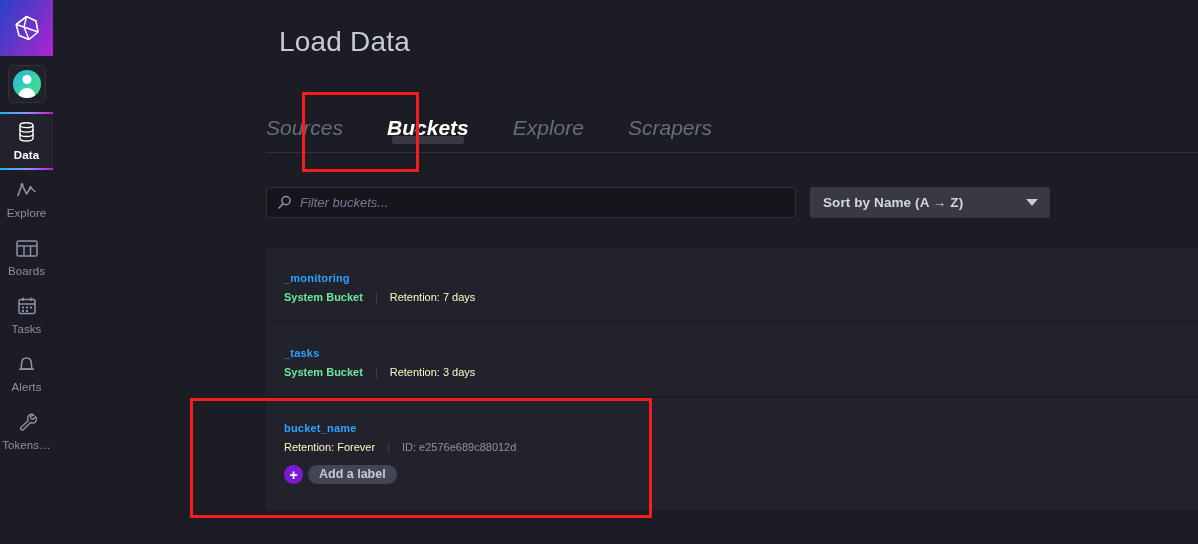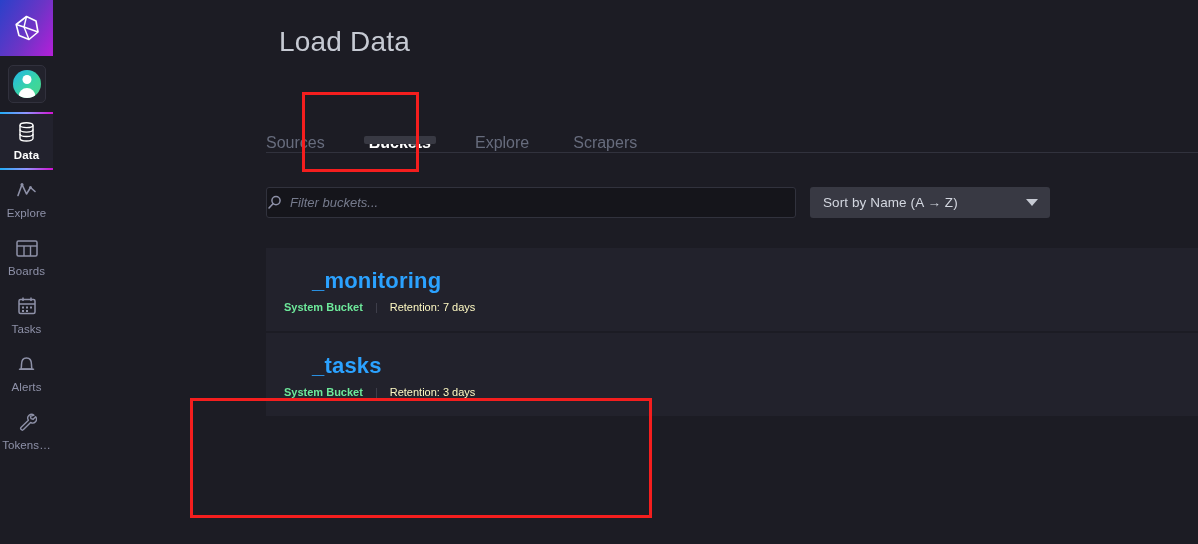--- a/index.html
+++ b/index.html
@@ -80,72 +80,73 @@
     font-size: 28px; color: #c6cad3; font-weight: 400;
     letter-spacing: .2px;
     margin-left: 13px;
   }
 
   .tabs {
     position:absolute; left: 213px; top: 100px;
     display:flex; align-items:flex-start; gap: 0;
   }
   .tab {
-    font-size: 16px; color: #676c7d; cursor:pointer;
+    font-size: 21px; color: #676c7d; cursor:pointer;
     padding: 0 22px; position: relative; height: 52px;
-    display:flex; align-items:flex-end; padding-top:4px;
+    display:flex; align-items:center; padding-top:4px;
     white-space:nowrap;
+    font-style:italic;
   }
   .tab:first-child { padding-left: 0; }
   .tab.active { color:#ffffff; font-weight: bold; }
   .tab .tab-underline {
     position:absolute; bottom: 8px; left: 50%; transform: translateX(-50%);
     width: 72px; height: 8px; border-radius: 2px; background: #383943;
     display:none;
   }
   .tab.active .tab-underline { display:block; }
 
   .tabs-divider {
     position:absolute; left: 213px; top: 152px; width: 985px; height:1px;
     background: #31323d;
   }
 
   
   .filter-row { position:absolute; left:213px; top:187px; display:flex; gap:0; }
   .search-box {
     width: 530px; height: 31px; background:#15151b;
     border:1px solid #31323d; border-radius:3px;
-    display:flex; align-items:center; gap:8px;
+    display:flex; align-items:center; padding-left:10px; gap:8px;
   }
   .search-box svg { flex:0 0 auto; }
   .search-placeholder {
     font-size: 13px; color:#767b8d; font-style: italic;
   }
   .sort-dropdown {
     margin-left: 14px;
     width: 240px; height: 31px; background:#383943;
     border-radius:3px; display:flex; align-items:center;
     justify-content:space-between; padding: 0 12px 0 13px;
     cursor:pointer;
   }
-  .sort-label { font-size:13.5px; color:#d3d7e0; font-weight:normal; letter-spacing:.1px;}
+  .sort-label { font-size:13.5px; color:#d3d7e0; font-weight:bold; letter-spacing:.1px;}
   .caret { width:0;height:0;border-left:6px solid transparent;border-right:6px solid transparent;border-top:7px solid #c6cad3; }
 
   
   .cards { position:absolute; left:213px; top:248px; right:0; }
   .bucket-card {
     background:#22222c;
     border-bottom: 2px solid #1c1c24;
     padding: 20px 0 18px 18px;
     position: relative;
   }
   .bucket-card.tall { padding-bottom: 26px; }
   .bucket-name {
-    font-size: 22px; font-weight: bold; color:#2ba2ff;
-    letter-spacing:.2px; margin-bottom: 7px; display:inline-block; cursor:pointer;margin-left:28px;
+    font-size: 11px; font-weight: bold; color:#2ba2ff;
+    letter-spacing:.2px; margin-bottom: 7px; display:inline-block; cursor:pointer;
   }
   .bucket-meta { display:flex; align-items:center; font-size: 11px; }
   .system-badge { color:#6de89a; font-weight:bold; }
   .meta-sep { color:#42434f; margin: 0 12px; }
   .retention { color:#fef9c3; }
   .bucket-id { color:#8e91a8; }
 
   .label-row { margin-top: 12px; display:flex; align-items:center; gap: 5px; }
   .add-label-plus {
     width:19px;height:19px;border-radius:50%;
@@ -317,20 +318,34 @@
 
       <div class="bucket-card">
         <div class="bucket-name">_tasks</div>
         <div class="bucket-meta">
           <span class="system-badge">System Bucket</span>
           <span class="meta-sep">|</span>
           <span class="retention">Retention: 3 days</span>
         </div>
       </div>
 
+      <div class="bucket-card tall">
+        <div class="bucket-name">bucket_name</div>
+        <div class="bucket-meta">
+          <span class="retention">Retention: Forever</span>
+          <span class="meta-sep">|</span>
+          <span class="bucket-id">ID: e2576e689c88012d</span>
+        </div>
+        <div class="label-row">
+          <span class="add-label-plus">
+              <span>+</span>
+            </span>
+          <span class="add-label-pill">Add a label</span>
+        </div>
+      </div>
 
     </div>
 
   </div>
 
   <div class="annot" style="left:302px; top:92px; width:117px; height:80px;"></div>
   <div class="annot" style="left:190px; top:398px; width:462px; height:120px;"></div>
 
 </div>
 

